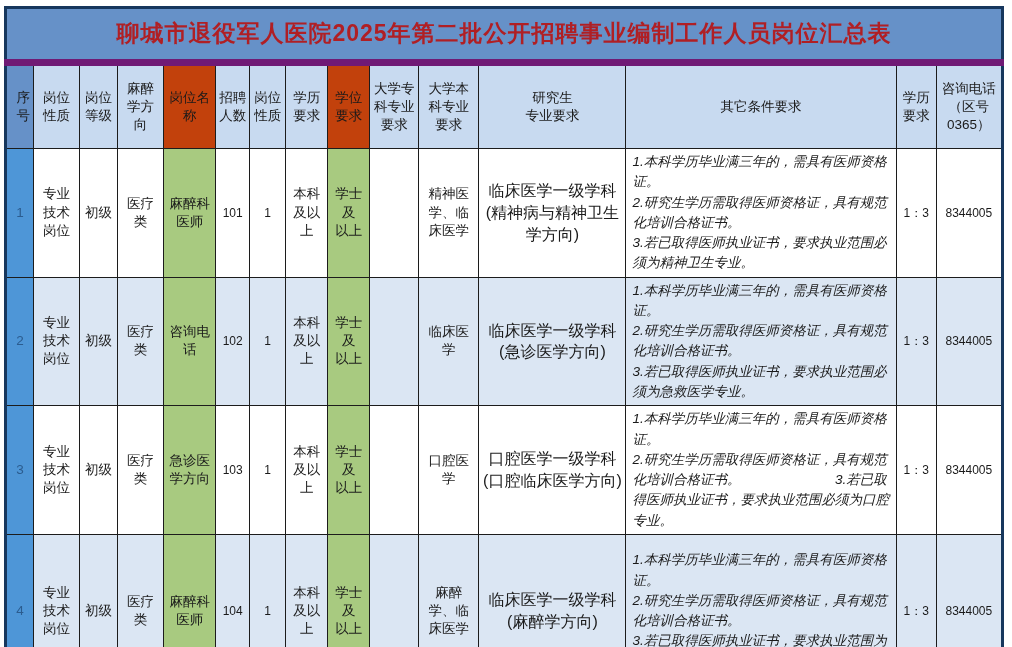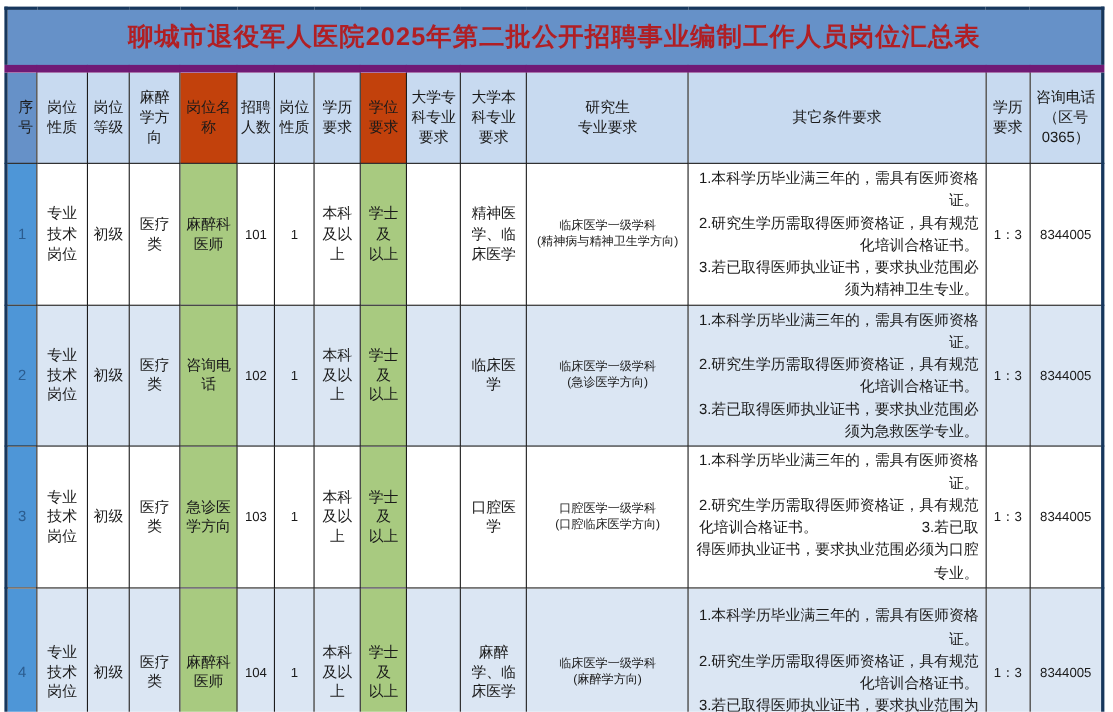--- a/index.html
+++ b/index.html
@@ -35,24 +35,25 @@
   tr.body-row.alt td{background:#dbe6f3;}
   tr.body-row td.cell-seq{background:#4e96d7;color:#2b5c8f;}
   tr.body-row td.cell-name,
   tr.body-row td.cell-degree{background:#a8ca80;color:#1a1a1a;}
   tr.row-1 td{height:108px;}
   tr.row-2 td{height:116px;}
   tr.row-3 td{height:122px;}
   tr.row-4 td{height:146px;}
   .pre{white-space:pre-line;}
   td.cell-other{
-    text-align:right;padding:3px 6px;line-height:1.5;font-size:13.5px;
+    text-align:left;padding:3px 6px;line-height:1.5;font-size:13.5px;
     white-space:pre-line;
+    font-style:italic;
   }
-  td.cell-graduate{font-size:11px;}
+  td.cell-graduate{font-size:16px;}
   td.cell-code,td.cell-count,td.cell-phone,td.cell-ratio{font-size:12px;}
 </style>
 </head>
 <body>
 
 <div class="table-wrap">
   <table>
     <colgroup>
       <col style="width:28px">
         <col style="width:46px">

